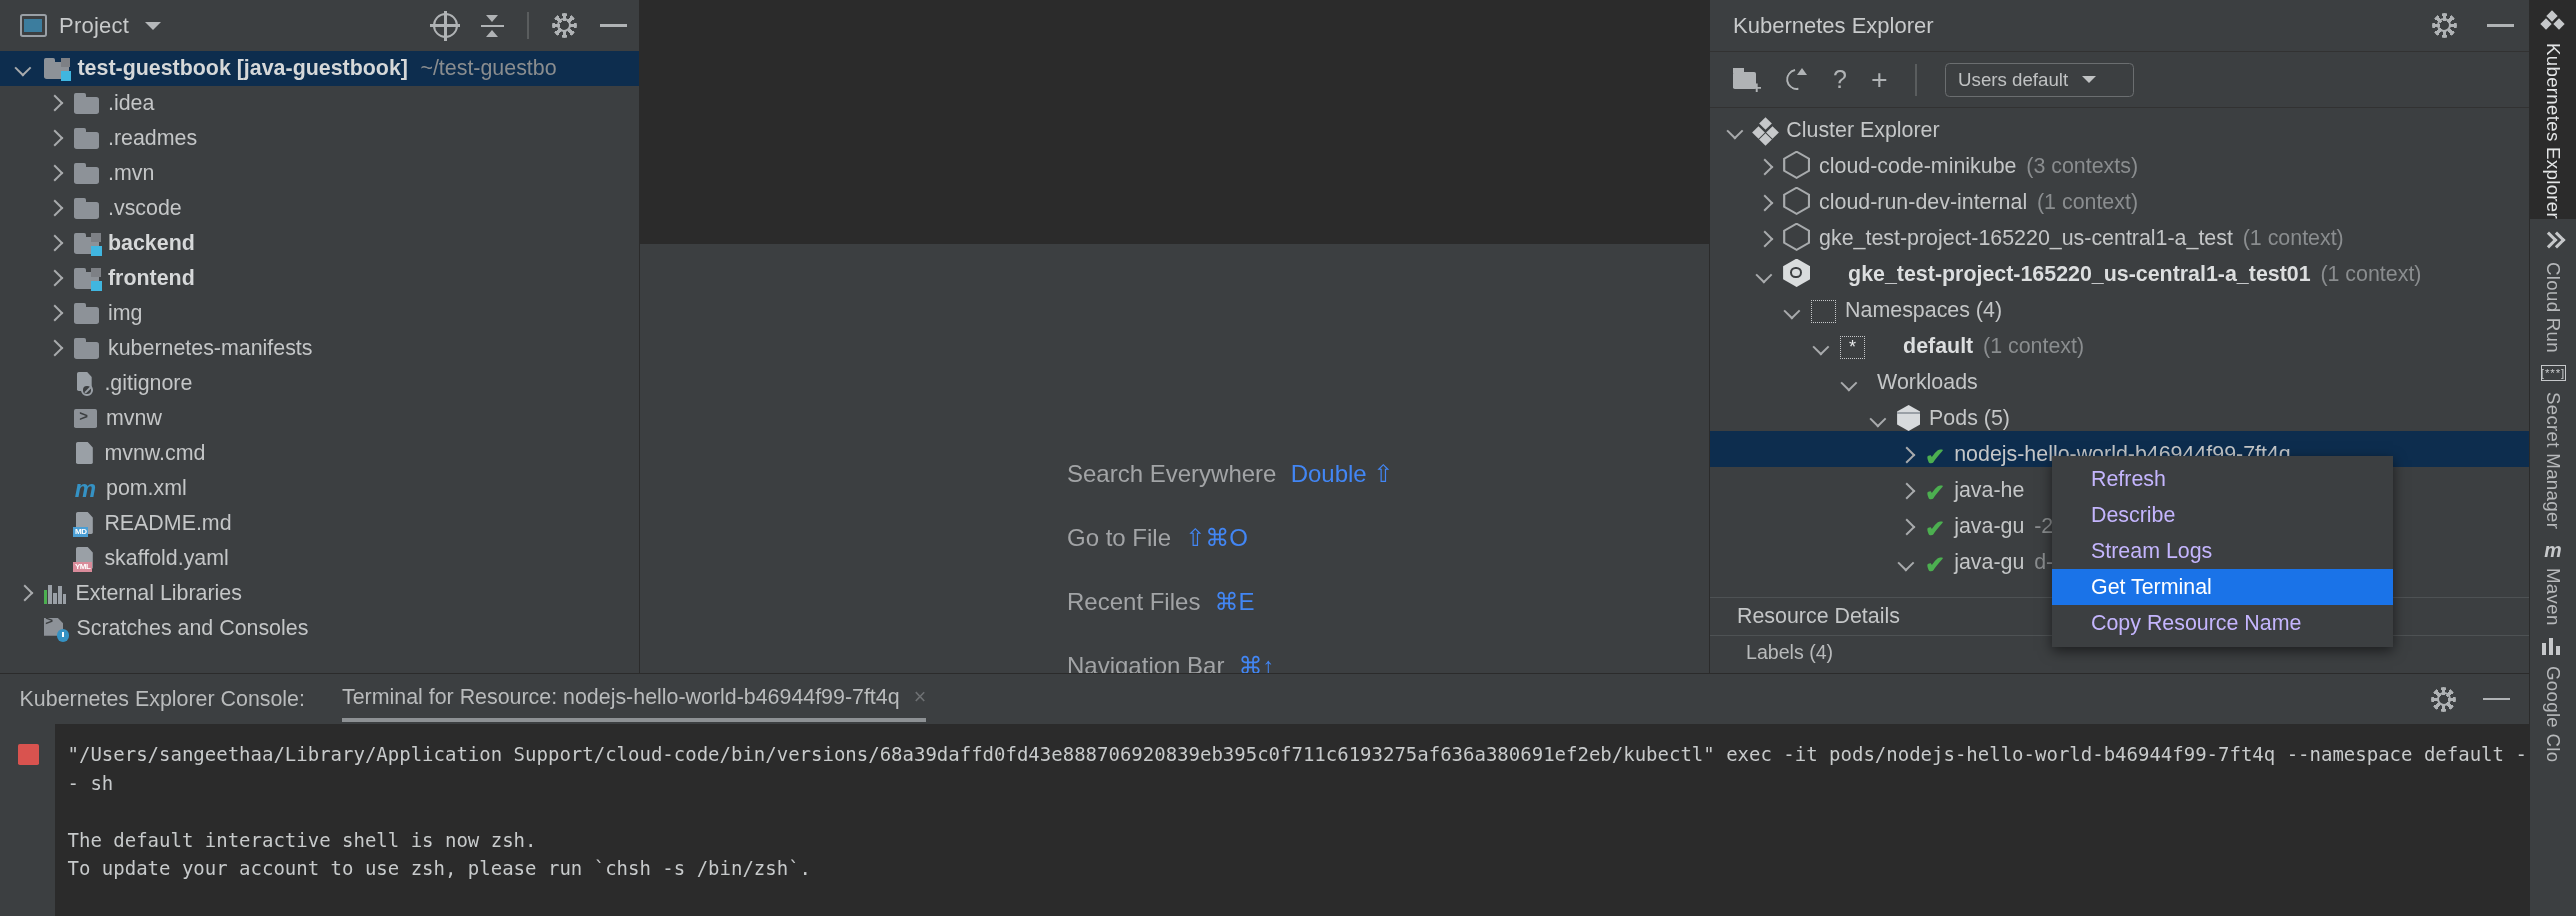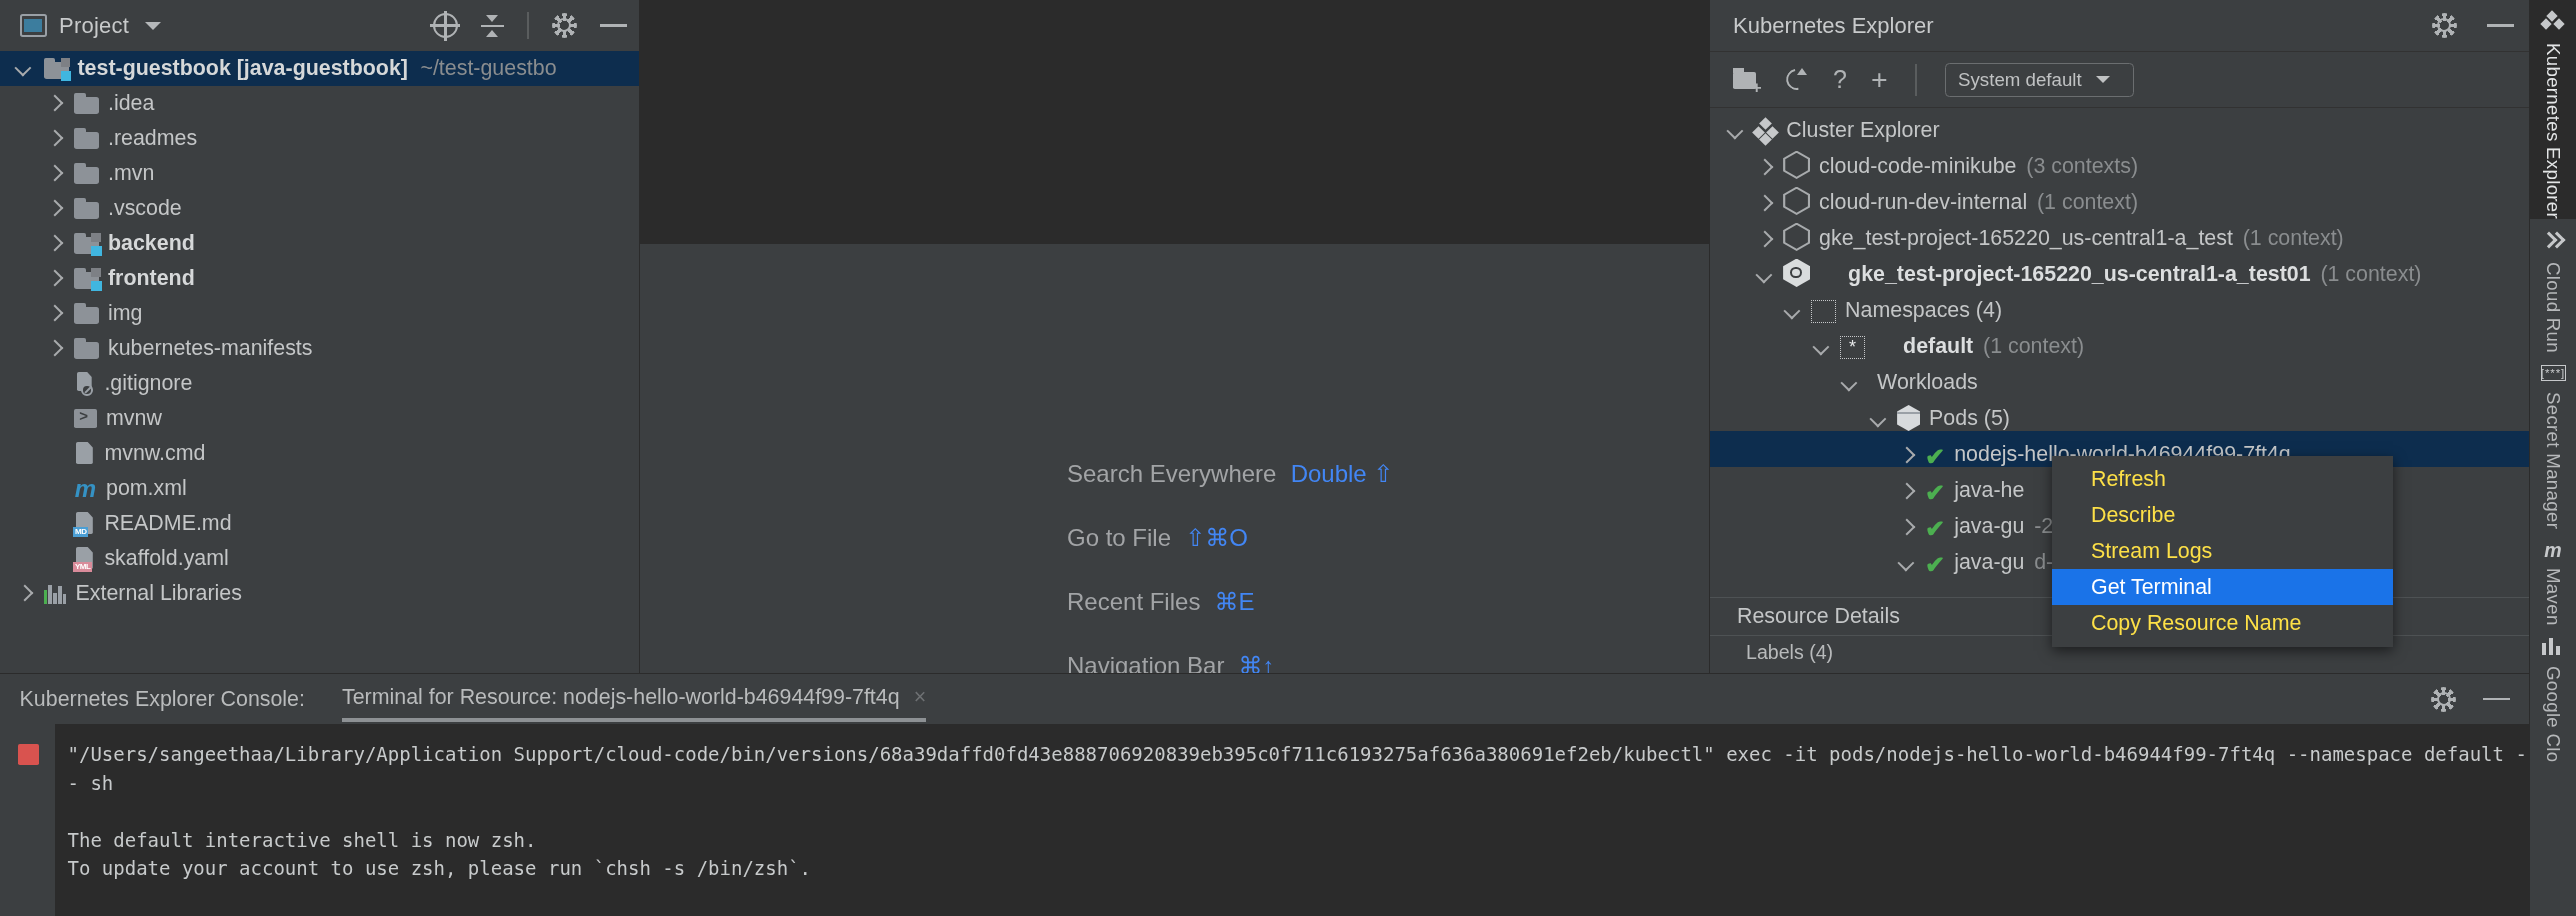--- a/index.html
+++ b/index.html
@@ -151,21 +151,21 @@
 
   
   #resource-details{position:absolute;left:0;right:0;bottom:0;height:75px;border-top:0.9px solid #4e5254;background:#3c3f41;}
   #resource-details .rd-title{height:37px;display:flex;align-items:center;padding-left:27px;font-size:21.4px;color:#c4c6c7;}
   #resource-details .rd-row{height:32px;display:flex;align-items:center;padding-left:36px;font-size:19.6px;color:#b8babb;
     border-top:0.9px solid #4e5254;}
 
   
   #context-menu{position:absolute;left:2052px;top:456px;width:341px;background:#3c3f41;
     box-shadow:0 3.6px 12.5px rgba(0,0,0,.55);z-index:40;padding:5.3px 0;}
-  #context-menu .mi{height:36px;display:flex;align-items:center;padding-left:39px;font-size:21.4px;color:#fde047;}
+  #context-menu .mi{height:36px;display:flex;align-items:center;padding-left:39px;font-size:21.4px;color:#c4b5fd;}
   #context-menu .mi.hl{background:#1a73e8;color:#ffffff;}
 
   
   #console-panel{position:absolute;left:0;right:46px;top:673px;bottom:0;background:#3c3f41;border-top:0.9px solid #2b2b2b;}
   #console-tabs{height:50px;display:flex;align-items:center;position:relative;border-bottom:0.9px solid #313335;}
   #console-tabs .ctitle{font-size:21.4px;color:#b9bbbc;padding-left:19.6px;}
   #console-tabs .ctab{margin-left:37px;font-size:21.4px;color:#b9bbbc;display:flex;align-items:center;gap:14.2px;
     position:relative;padding-bottom:3.6px;}
   #console-tabs .ctab .x{color:#6e7173;font-size:21.4px;}
   #console-tabs .ctab:after{content:"";position:absolute;left:0;right:0;bottom:-9px;height:4.5px;background:#8d9194;}
@@ -379,20 +379,30 @@
           <span style="width:8px;flex:none"></span>
           <span class="ico libico">
             <i style="height:14.2px;background:#4caf50"></i>
             <i style="height:19.6px"></i>
             <i style="height:11.6px"></i>
             <i style="height:18px"></i>
             <i style="height:9.8px"></i>
           </span>
           <span class="tlabel">External Libraries</span>
         </div>
+        <div class="tnode">
+          <span style="width:12.5px;flex:none"></span>
+          <span class="arrow none"></span>
+          <span style="width:8px;flex:none"></span>
+          <span class="ico scico">
+            <span class="pg"></span>
+            <span class="clock"></span>
+          </span>
+          <span class="tlabel">Scratches and Consoles</span>
+        </div>
       </div>
   </div>
 
   <div id="editor-area">
     <div id="shortcut-hints">
         <div class="hint">
           <span>Search Everywhere</span>
           <span class="k">Double ⇧</span>
         </div>
         <div class="hint">
@@ -422,21 +432,21 @@
       <span class="ico addfolder">
           <span class="tb"></span>
           <span class="bd"></span>
           <span class="plus">+</span>
         </span>
       <span class="ico refresh"></span>
       <span class="ico qmark">?</span>
       <span class="ico plusbtn">+</span>
       <span class="tdiv"></span>
       <span class="combo">
-        <span>System default</span>
+        <span>Users default</span>
         <span class="cv"></span>
       </span>
     </div>
     <div id="k8s-tree">
         <div class="knode">
           <span style="width:14.2px;flex:none"></span>
           <span class="arrow d"></span>
           <span style="width:7.1px;flex:none"></span>
           <span class="ico clusterico">
             <i></i>

